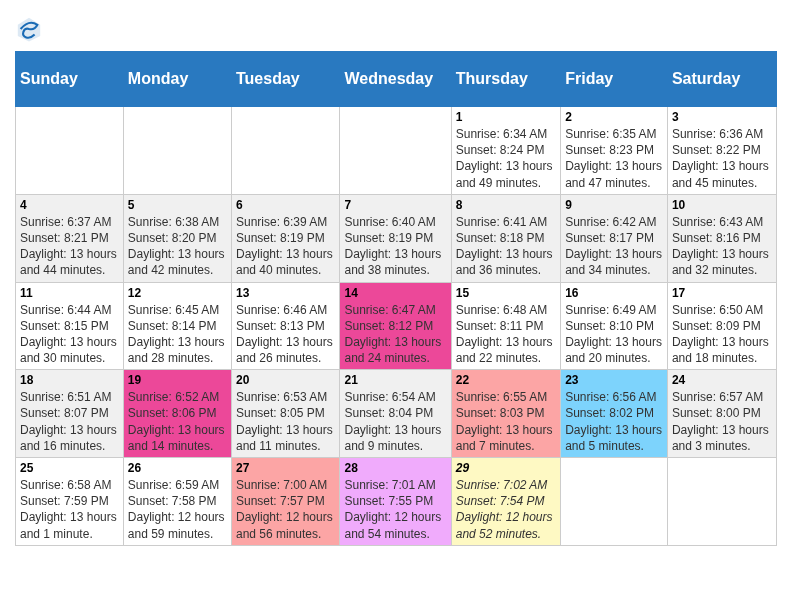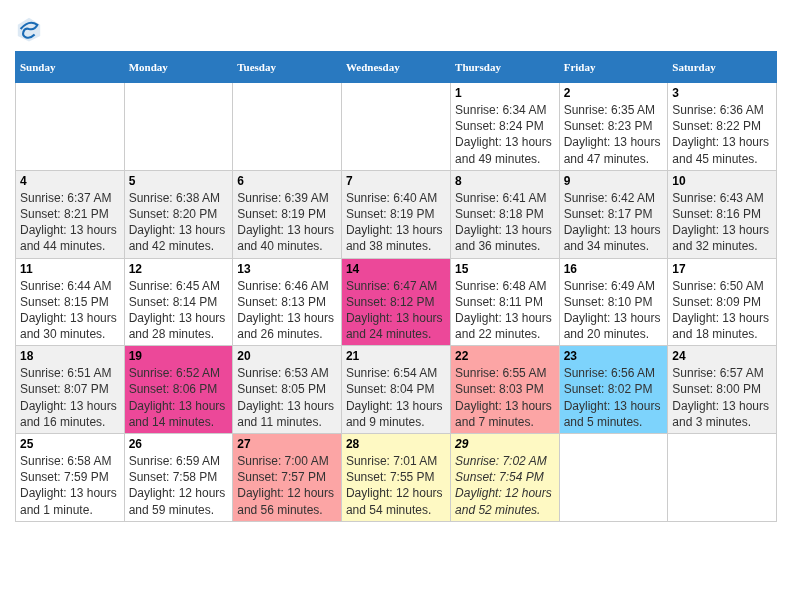--- a/index.html
+++ b/index.html
@@ -48,25 +48,24 @@
       color: #555;
     }
     .calendar-table {
       width: 100%;
       border-collapse: collapse;
       font-size: 11px;
     }
     .calendar-table th {
       background-color: #2979c0;
       color: #fff;
-      padding: 9px 4px;
+      padding: 18px 4px;
       text-align: left;
-      font-size: 11px;
+      font-size: 16px;
       border: 1px solid #2979c0;
-      font-family: Liberation Serif, serif;
     }
     .calendar-table td {
       border: 1px solid #ccc;
       vertical-align: top;
       padding: 3px 4px;
       width: 113px;
       min-height: 80px;
       height: 80px;
     }
     .day-num {
@@ -241,21 +240,21 @@
           <div class="day-info">Sunrise: 6:58 AM<br>Sunset: 7:59 PM<br>Daylight: 13 hours and 1 minute.</div>
         </td>
         <td style="background-color: rgb(255, 255, 255);">
           <span class="day-num">26</span>
           <div class="day-info">Sunrise: 6:59 AM<br>Sunset: 7:58 PM<br>Daylight: 12 hours and 59 minutes.</div>
         </td>
         <td style="background-color: #fca5a5;">
           <span class="day-num">27</span>
           <div class="day-info">Sunrise: 7:00 AM<br>Sunset: 7:57 PM<br>Daylight: 12 hours and 56 minutes.</div>
         </td>
-        <td style="background-color: #fef9c3;">
+        <td style="background-color: #f0abfc;">
           <span class="day-num">28</span>
           <div class="day-info">Sunrise: 7:01 AM<br>Sunset: 7:55 PM<br>Daylight: 12 hours and 54 minutes.</div>
         </td>
         <td style="background-color: #fef9c3; font-style: italic;">
           <span class="day-num">29</span>
           <div class="day-info">Sunrise: 7:02 AM<br>Sunset: 7:54 PM<br>Daylight: 12 hours and 52 minutes.</div>
         </td>
         <td class="empty-cell"></td>
         <td class="empty-cell"></td>
       </tr>

